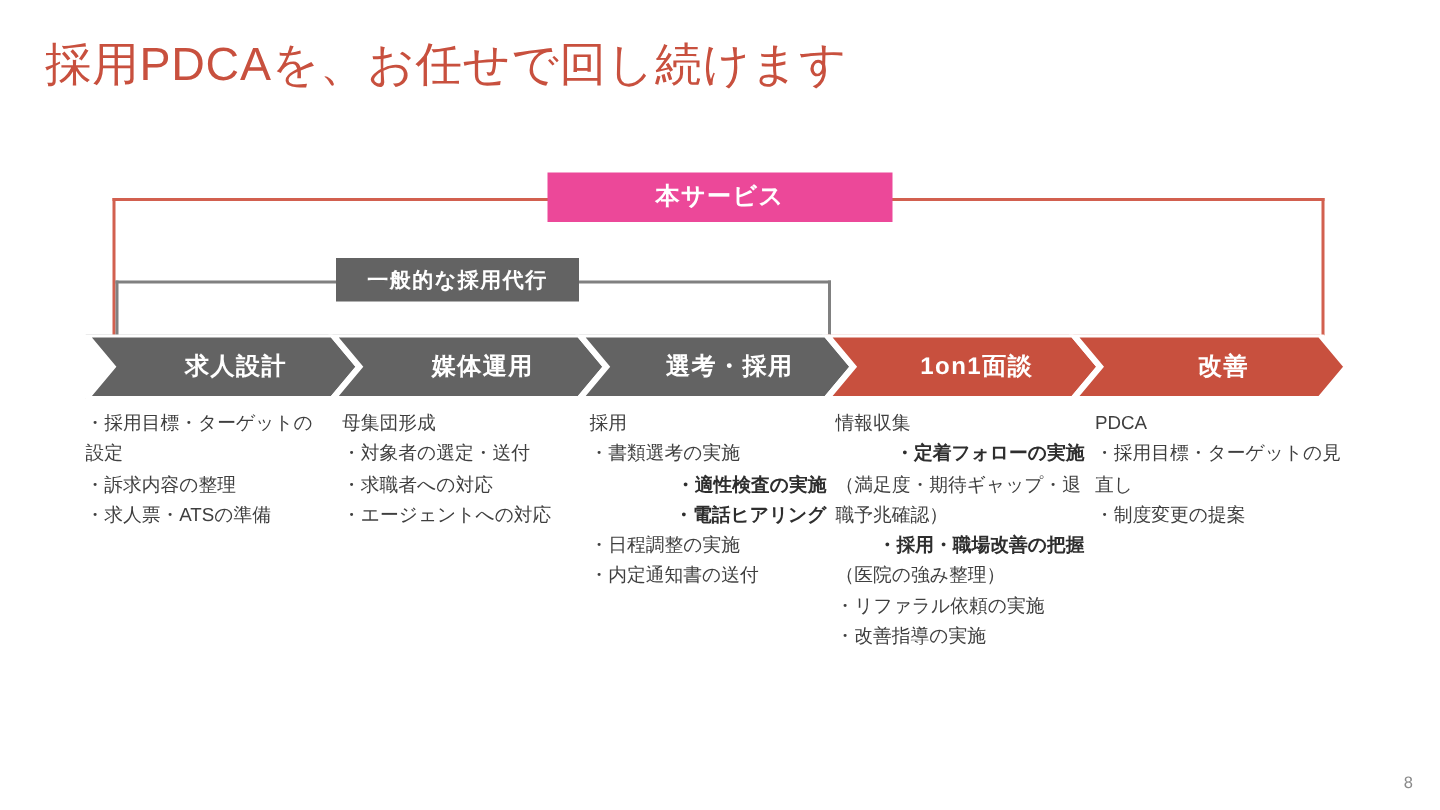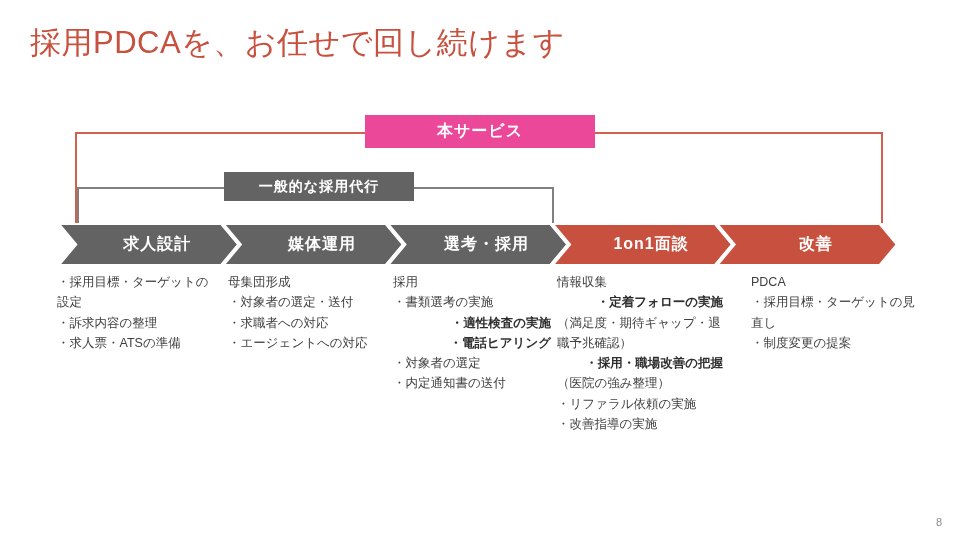--- a/index.html
+++ b/index.html
@@ -61,21 +61,21 @@
     letter-spacing:1px;
   }
   #banner-main {
     left:365px; top:115px;
     width:230px; height:33px;
     background:#ec4899;
     font-size:16px;
   }
   #banner-general {
     left:224px; top:172px;
-    width:190px; height:29px;
+    width:162px; height:29px;
     background:#636363;
     font-size:14px;
   }
 
   
   #chevron-bar {
     position:absolute;
     left:57px; top:223px;
     width:841px; height:43px;
   }
@@ -101,21 +101,21 @@
     line-height:1.62;
     color:#3f3f3f;
   }
   .col .item { white-space:normal; }
   .col .item.b { font-weight:bold; color:#2e2e2e;text-align:right; }
 
   #col-0 { left:57px;  width:158px; }
   #col-1 { left:228px; width:160px; }
   #col-2 { left:393px; width:158px; }
   #col-3 { left:557px; width:166px; }
-  #col-4 { left:751px; width:168px; }
+  #col-4 { left:730px; width:168px; }
 
   
   #page-number {
     position:absolute;
     right:18px; bottom:12px;
     font-size:11px;
     color:#8a8a8a;
   }
 </style>
 </head>
@@ -153,21 +153,21 @@
       <div class="item">母集団形成</div>
       <div class="item">・対象者の選定・送付</div>
       <div class="item">・求職者への対応</div>
       <div class="item">・エージェントへの対応</div>
     </div>
   <div class="col" id="col-2">
       <div class="item">採用</div>
       <div class="item">・書類選考の実施</div>
       <div class="item b">・適性検査の実施</div>
       <div class="item b">・電話ヒアリング</div>
-      <div class="item">・対象者の選定</div>
+      <div class="item">・日程調整の実施</div>
       <div class="item">・内定通知書の送付</div>
     </div>
   <div class="col" id="col-3">
       <div class="item">情報収集</div>
       <div class="item b">・定着フォローの実施</div>
       <div class="item">（満足度・期待ギャップ・退職予兆確認）</div>
       <div class="item b">・採用・職場改善の把握</div>
       <div class="item">（医院の強み整理）</div>
       <div class="item">・リファラル依頼の実施</div>
       <div class="item">・改善指導の実施</div>

